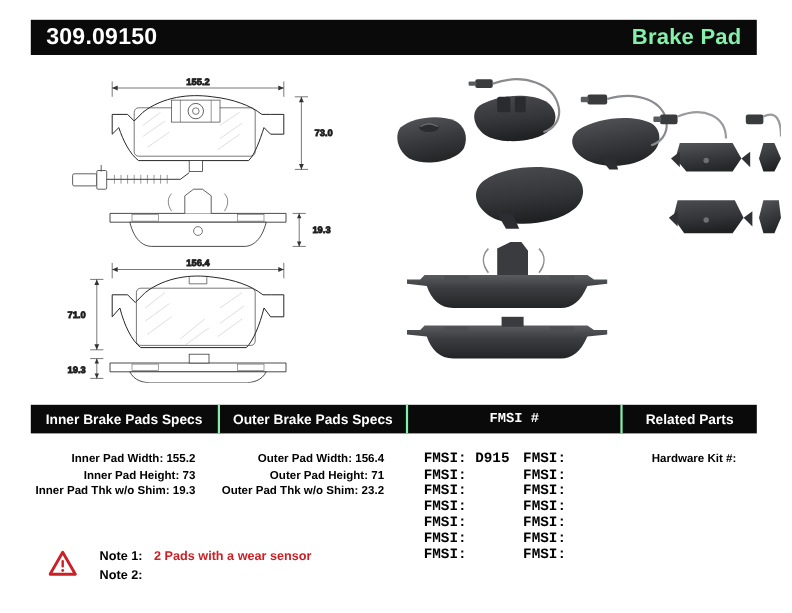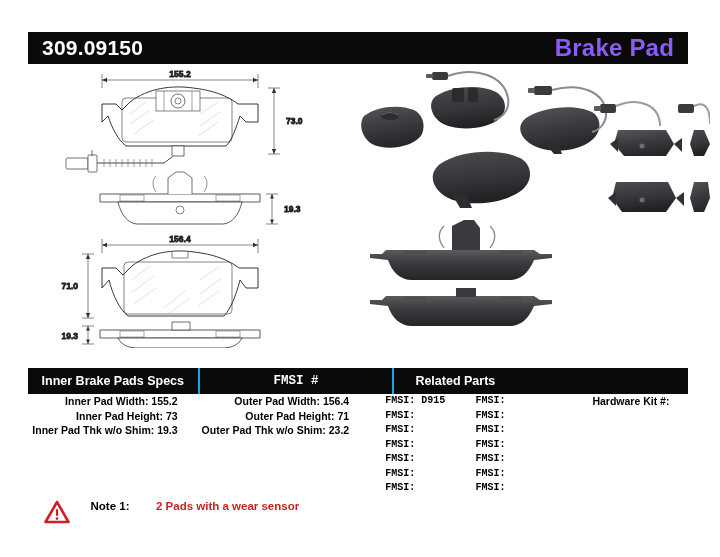--- a/index.html
+++ b/index.html
@@ -18,31 +18,30 @@
   
   #header-bar {
     position: absolute;
     left: 28px; top: 18px;
     width: 660px; height: 32px;
     background: #0a0a0a;
     display: flex;
     align-items: center;
     justify-content: space-between;
     padding: 0 14px;
-    margin-top: 14px;
   }
   #part-number {
     color: #fff;
     font-size: 21px;
     font-weight: bold;
     letter-spacing: 0.2px;
   }
   #product-title {
-    color: #8b5cf6;
-    font-size: 24px;
+    color: #86efac;
+    font-size: 20px;
     font-weight: bold;
     letter-spacing: 0.2px;
   }
 
   
   #drawings-panel {
     position: absolute;
     left: 60px; top: 58px;
     width: 290px; height: 290px;
   }
@@ -67,48 +66,48 @@
     height: 26px;
     background: #0a0a0a;
   }
   #table-header .th {
     color: #fff;
     font-size: 12.5px;
     font-weight: bold;
     display: flex;
     align-items: center;
     justify-content: center;
-    border-right: 2px solid #0ea5e9;
+    border-right: 2px solid #86efac;
   }
   #table-header .th:last-child { border-right: none; }
   .col-inner  { width: 26.0%; }
   .col-outer  { width: 26.0%; }
   .col-fmsi   { width: 29.5%; font-family: Liberation Mono, monospace; }
   .col-related{ width: 18.5%; }
 
   #table-body {
     display: flex;
-    padding-top: 0;
+    padding-top: 16px;
   }
   .cell-block { font-size: 10.5px; font-weight: bold; }
   .spec-line {
     line-height: 14.5px;
     white-space: nowrap;
   }
   .col-inner .spec-line,
   .col-outer .spec-line { text-align: right; padding-right: 22px; }
 
   .fmsi-grid {
     display: flex;
     padding-left: 14px;
   }
   .fmsi-col { width: 50%; }
   .fmsi-line {
     line-height: 14.5px;
-    font-size: 10px;
+    font-size: 13px;
     font-weight: bold;
     white-space: nowrap;
   }
   .col-related .spec-line {
     text-align: center;
     padding-left: 8px;
   }
 
   
   #notes-area {
@@ -121,21 +120,21 @@
   #warning-icon { width: 26px; height: 24px; margin-top: 2px; }
   #notes-lines { margin-left: 16px; }
   .note-row {
     display: flex;
     line-height: 17px;
     font-size: 11.5px;
     font-weight: bold;
     white-space: nowrap;
   }
   .note-label { min-width: 48px; }
-  .note-text { color: #cc2026; margin-left: 22px; }
+  .note-text { color: #cc2026; margin-left: 6px; }
 
   .dim-text {
     font-family: "Liberation Sans", sans-serif;
     font-size: 8.5px;
     font-weight: bold;
     fill: #111;
   }
 </style>
 </head>
 <body>
@@ -389,20 +388,21 @@
       <rect x="56" y="239" width="22" height="5" fill="#4d4e51"></rect>
       <rect x="152" y="239" width="22" height="5" fill="#4d4e51"></rect>
     </g>
   </svg>
 </div>
 
 <div id="spec-table">
 
   <div id="table-header">
     <div class="th col-inner">Inner Brake Pads Specs</div>
+    <div class="th col-outer">Outer Brake Pads Specs</div>
     <div class="th col-fmsi">FMSI #</div>
     <div class="th col-related">Related Parts</div>
   </div>
 
   <div id="table-body">
 
     <div class="col-inner cell-block">
       <div class="spec-line">Inner Pad Width: 155.2</div>
       <div class="spec-line">Inner Pad Height: 73</div>
       <div class="spec-line">Inner Pad Thk w/o Shim: 19.3</div>
@@ -448,14 +448,18 @@
   <svg id="warning-icon" viewBox="0 0 26 24">
     <path d="M13,2 L24.5,22 L1.5,22 Z" fill="#ffffff" stroke="#cc2026" stroke-width="2.6" stroke-linejoin="round"></path>
     <rect x="11.9" y="9" width="2.2" height="7" rx="1" fill="#cc2026"></rect>
     <circle cx="13" cy="18.6" r="1.3" fill="#cc2026"></circle>
   </svg>
   <div id="notes-lines">
     <div class="note-row">
       <span class="note-label">Note 1:</span>
       <span class="note-text">2 Pads with a wear sensor</span>
     </div>
+    <div class="note-row">
+      <span class="note-label">Note 2:</span>
+      <span class="note-text"></span>
+    </div>
   </div>
 </div>
 
 </body></html>

